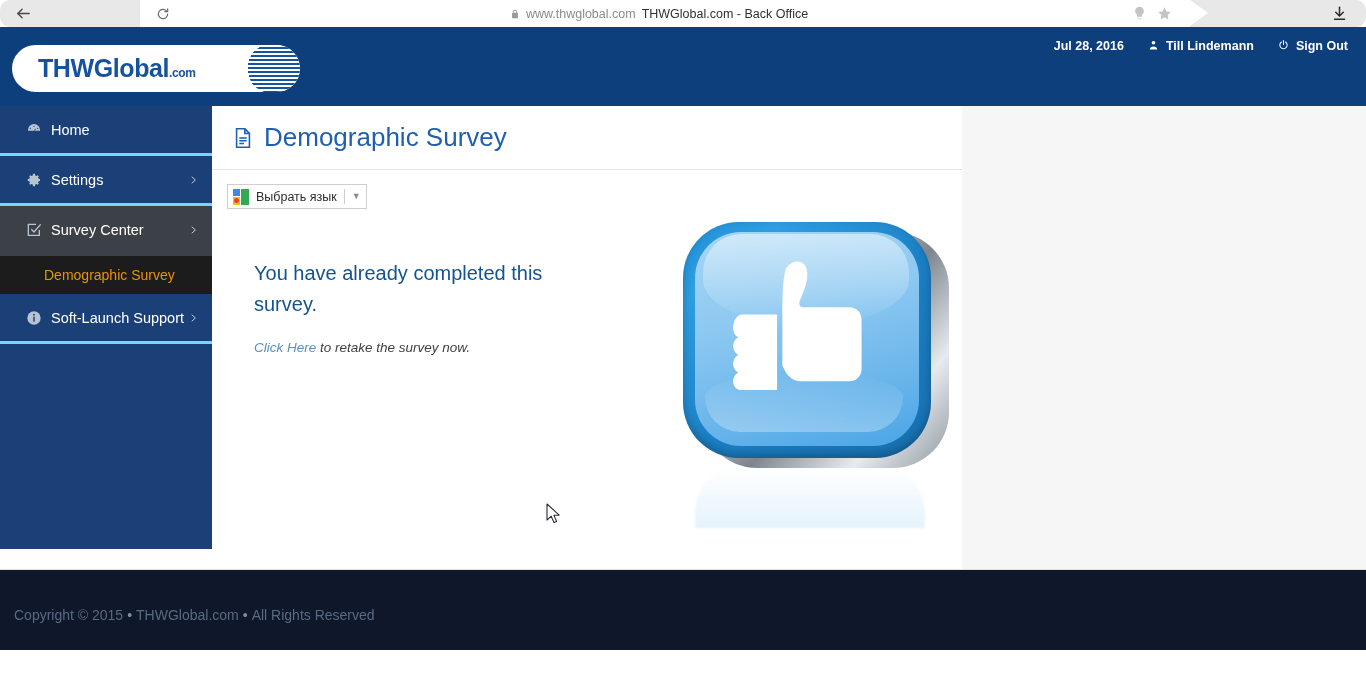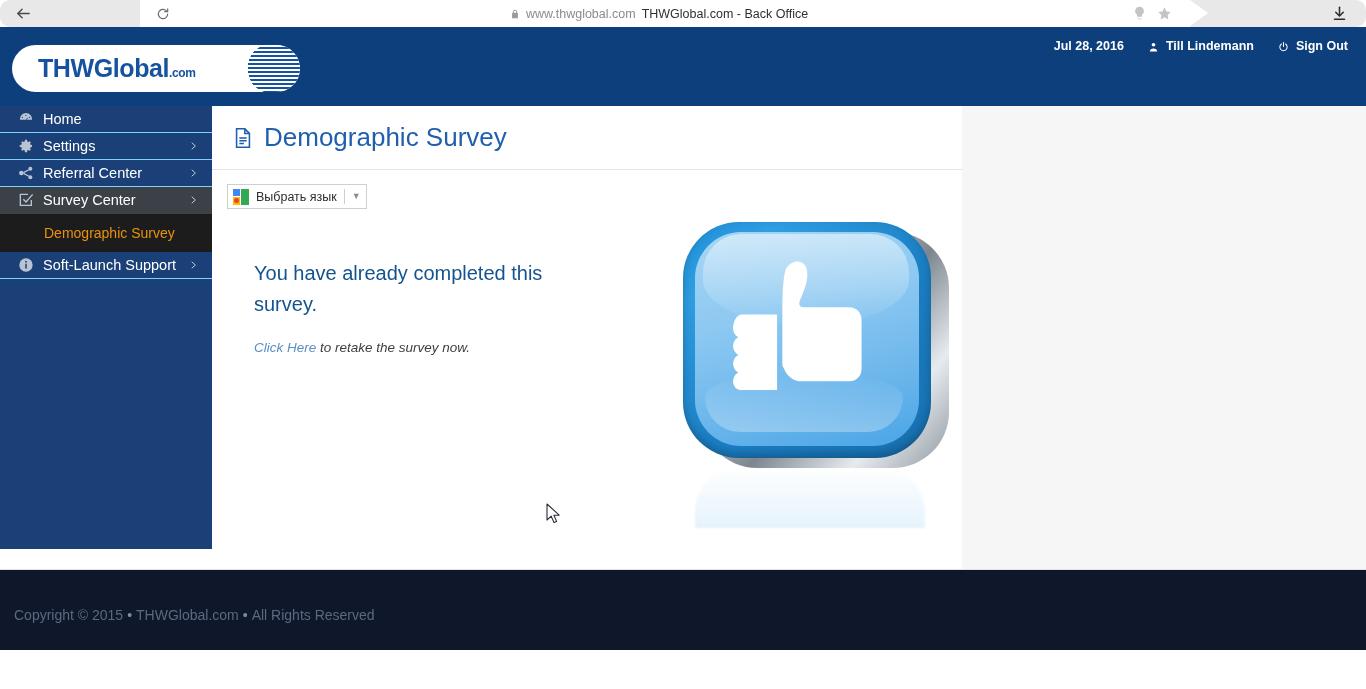--- a/index.html
+++ b/index.html
@@ -98,45 +98,45 @@
     -webkit-mask-image: radial-gradient(circle at 50% 50%, #000 70%, transparent 71%);
             mask-image: radial-gradient(circle at 50% 50%, #000 70%, transparent 71%);
   }
   .header-meta {
     position: absolute; right: 18px; top: 12px;
     text-align: right;
     color: #ffffff;
   }
   .meta-row1 {
     font-size: 12.5px; font-weight: bold;
-    display: flex; align-items: flex-end; justify-content: flex-end;
+    display: flex; align-items: flex-start; justify-content: flex-end;
     gap: 7px; white-space: nowrap;
   }
   .meta-row1 .sep { width: 10px; }
   .meta-icon { display: inline-flex; align-items: center; }
   .meta-icon svg { width: 11px; height: 12px; }
   .meta-row2 {
     margin-top: 10px;
     font-size: 16.5px; white-space: nowrap;
   }
 
   
   .sidebar {
     position: absolute; left: 0; top: 106px;
     width: 212px; height: 443px;
     background: #1b4077;
   }
   .nav-item {
     position: relative;
-    height: 27px;
+    height: 50px;
     display: flex; align-items: center;
-    padding-left: 14px;
+    padding-left: 22px;
     color: #ffffff;
     font-size: 14.5px;
-    border-bottom: 1px solid #7dd3fc;
+    border-bottom: 3px solid #7dd3fc;
     cursor: pointer;
   }
   .nav-item .nav-ico {
     width: 24px; flex: 0 0 24px;
     display: inline-flex; align-items: center; justify-content: center;
     color: #b9c4d3;
   }
   .nav-item .nav-ico svg { width: 16px; height: 16px; }
   .nav-item .nav-label { margin-left: 5px; }
   .nav-item .chev {
@@ -411,36 +411,20 @@
       </svg>
     </span>
     <span class="nav-label">Settings</span>
     <span class="chev">
       <svg viewBox="0 0 24 24" fill="none" stroke="currentColor" stroke-width="2.6" stroke-linecap="round" stroke-linejoin="round">
         <polyline points="8,4 17,12 8,20"></polyline>
       </svg>
     </span>
   </div>
 
-  <div class="nav-item">
-    <span class="nav-ico">
-      <svg viewBox="0 0 24 24" fill="currentColor">
-        <circle cx="18.5" cy="5.5" r="3"></circle>
-          <circle cx="18.5" cy="18.5" r="3"></circle>
-          <circle cx="5" cy="12" r="3.4"></circle>
-        <path d="M7.6 10.6 16 6.2l.9 1.8-8.4 4.4zM7.6 13.4l8.4 4.4.9-1.8-8.4-4.4z"></path>
-      </svg>
-    </span>
-    <span class="nav-label">Referral Center</span>
-    <span class="chev">
-      <svg viewBox="0 0 24 24" fill="none" stroke="currentColor" stroke-width="2.6" stroke-linecap="round" stroke-linejoin="round">
-        <polyline points="8,4 17,12 8,20"></polyline>
-      </svg>
-    </span>
-  </div>
 
   <div class="nav-item active-parent">
     <span class="nav-ico">
       <svg viewBox="0 0 24 24" fill="none" stroke="currentColor" stroke-width="2">
         <path d="M20 12v8H3.5V3.5H15"></path>
           <polyline points="8,11 12,15 22,3.5"></polyline>
       </svg>
     </span>
     <span class="nav-label">Survey Center</span>
     <span class="chev">

